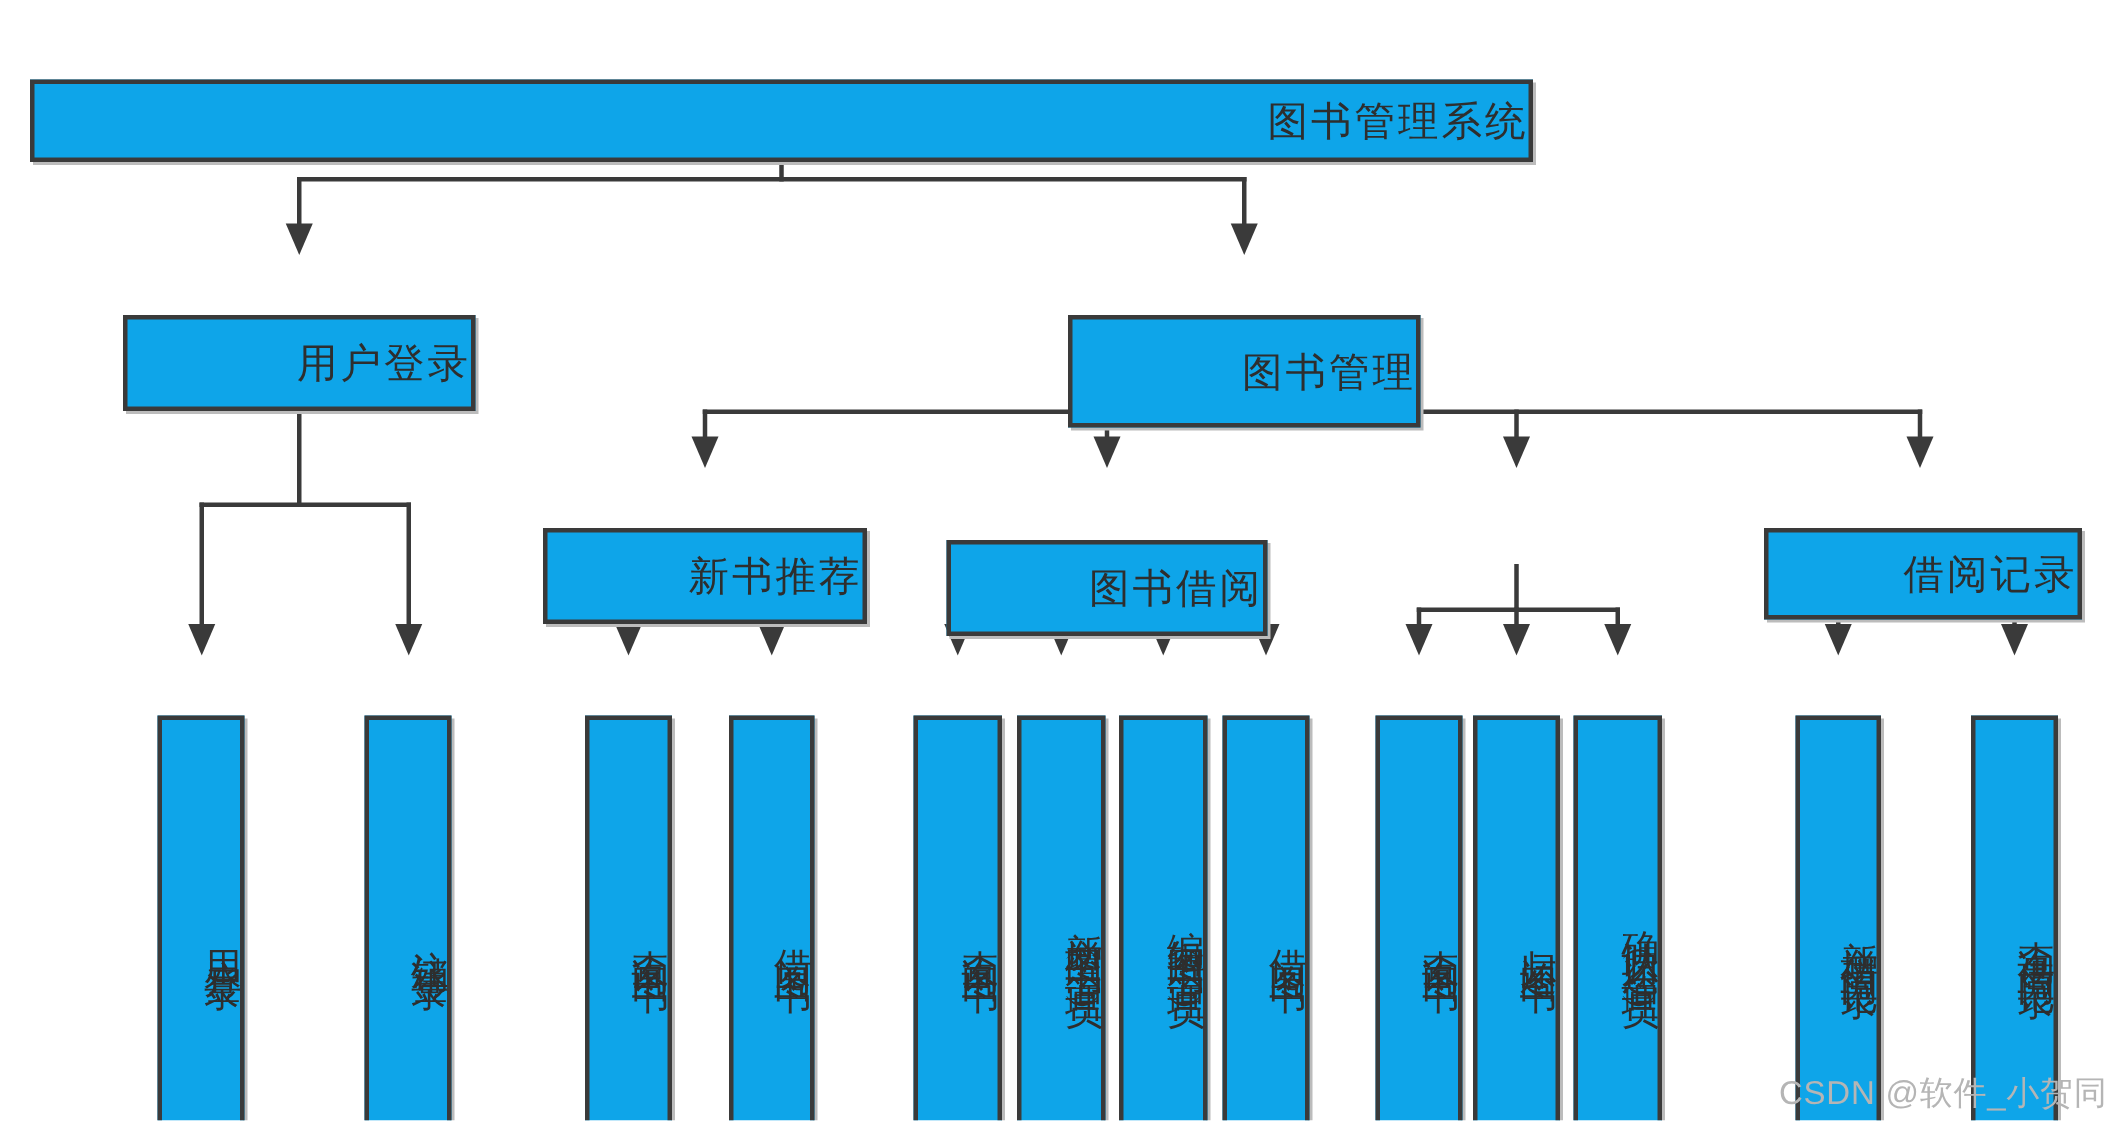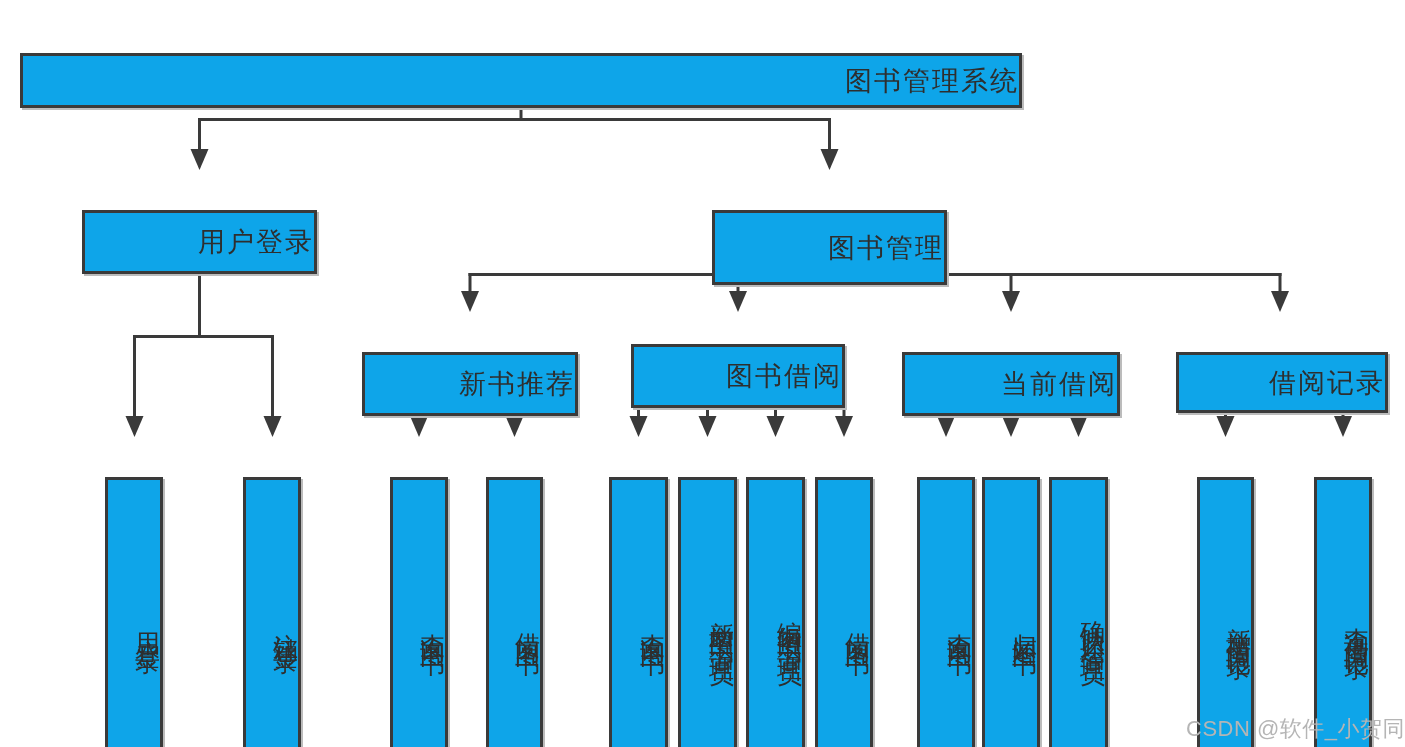--- a/index.html
+++ b/index.html
@@ -131,25 +131,22 @@
   <div class="box hbox" style="left:82px;top:170px;width:235px;height:64px">
     <span>用户登录</span>
   </div>
   <div class="box hbox" style="left:712px;top:170px;width:235px;height:75px">
     <span>图书管理</span>
   </div>
 
   <div class="box hbox" style="left:362px;top:312px;width:216px;height:64px">
     <span>新书推荐</span>
   </div>
-  <div class="box hbox" style="left:631px;top:304px;width:214px;height:64px">
+  <div class="box hbox" style="left:631px;top:320px;width:214px;height:64px">
     <span>图书借阅</span>
-  </div>
-  <div class="box hbox" style="left:902px;top:312px;width:218px;height:64px">
-    <span>当前借阅</span>
   </div>
   <div class="box hbox" style="left:1176px;top:312px;width:212px;height:61px">
     <span>借阅记录</span>
   </div>
 
   <div class="box vbox" style="left:105px;top:437px;width:58px;height:296px">
     <span>用户登录</span>
   </div>
   <div class="box vbox" style="left:243px;top:437px;width:58px;height:296px">
     <span>注销登录</span>

